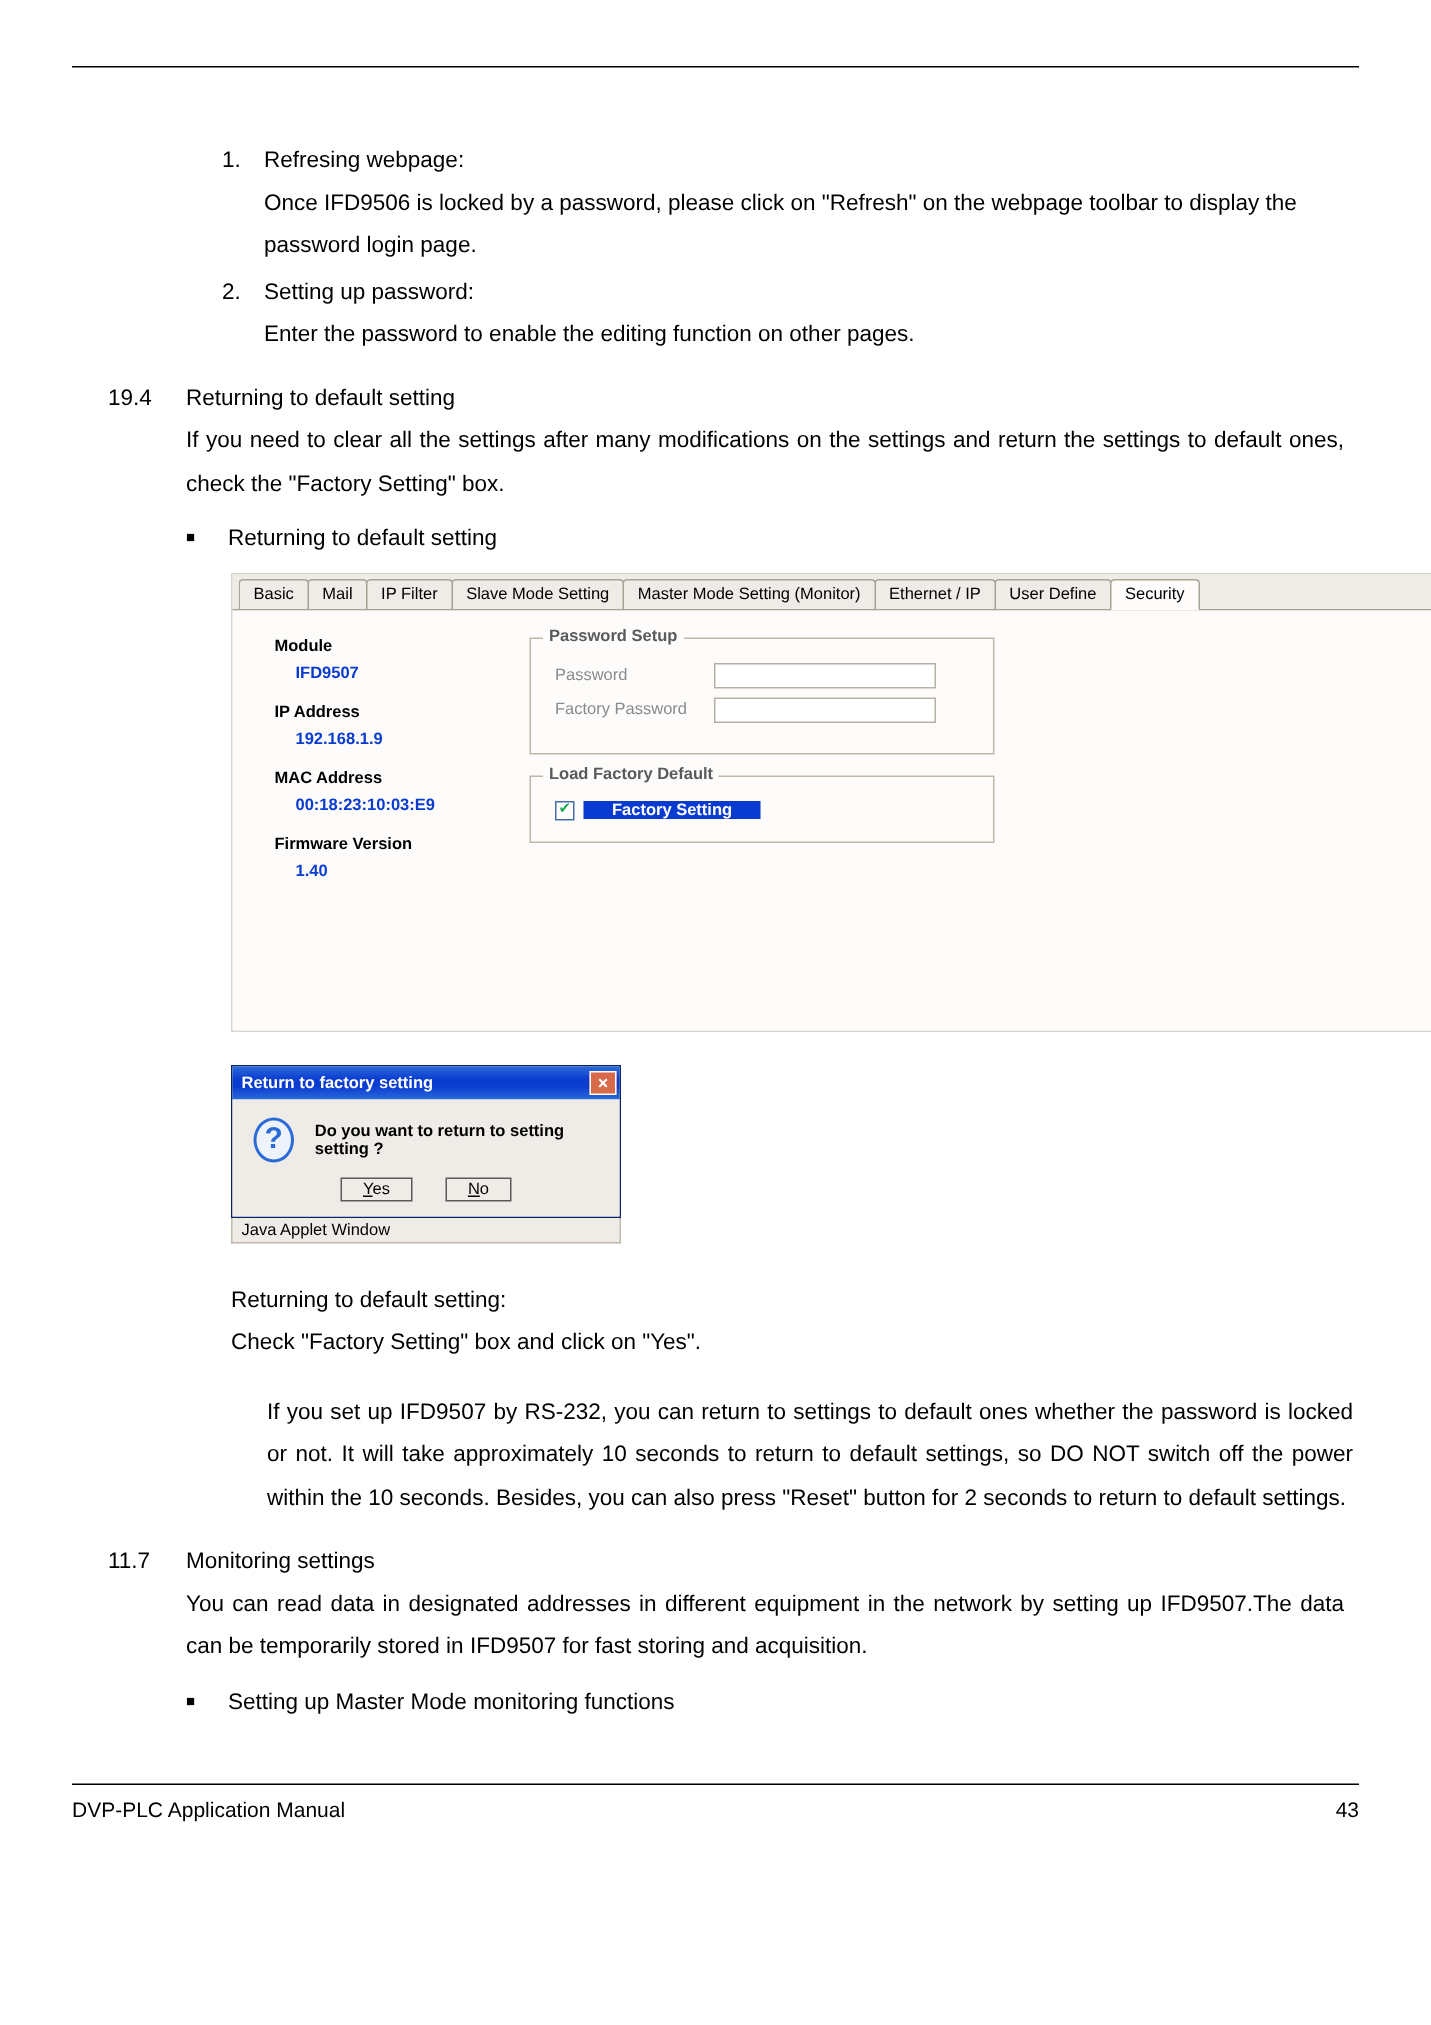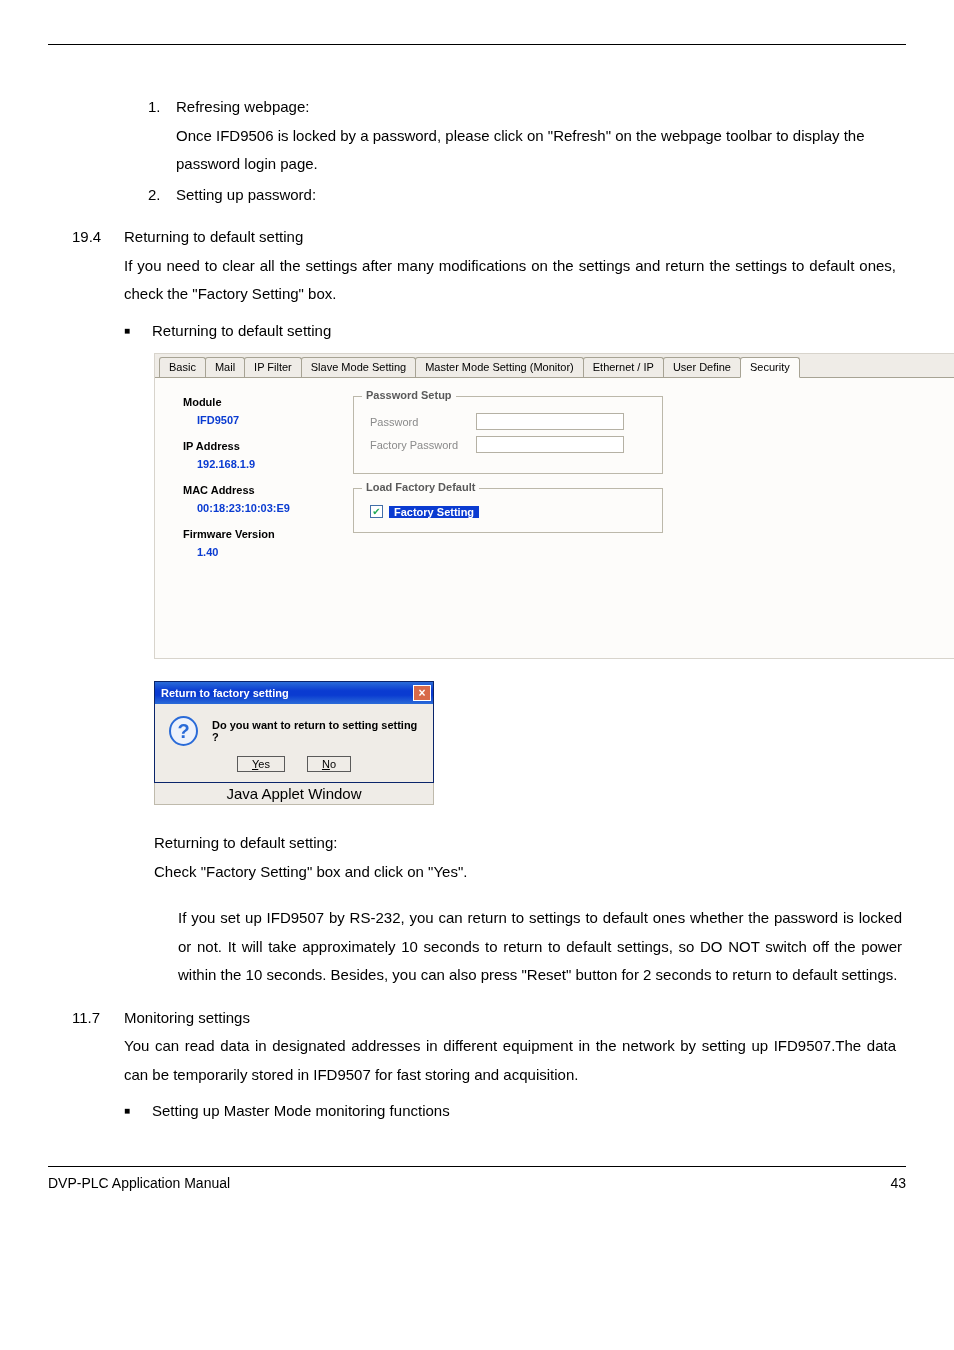--- a/index.html
+++ b/index.html
@@ -141,37 +141,37 @@
     width: 148px; height: 17px;
     border: 1px solid #b5b1a4; background: #fff;
   }
   .chkrow { display: flex; align-items: center; gap: 6px; }
   .chkbox {
     width: 13px; height: 13px; border: 1px solid #436fa8;
     background: #fff; display:flex; align-items:center; justify-content:center;
     font-size: 10px; color: #2a5; line-height:1;
   }
   .chklabel {
-    background: #0a3bd1; color:#fff; padding: 0 5px; font-weight: bold;
+    background: #0a3bd1; color:#fff; padding: 0 19px; font-weight: bold;
   }
   .apply-row { display:flex; justify-content:flex-end; width: 310px; }
   .btn {
     border: 1px solid #7a879c;
     background: #efece7;
     border-radius: 3px;
     padding: 2px 16px;
     font-size: 11px;
     font-weight: bold;
     box-shadow: 0 0 0 1px #c2cde0 inset;
   }
   
   .dlg-wrap {
     margin-left: 106px;
     margin-top: 22px;
-    width: 280px;
+    width: 260px;
     font-family: Tahoma, Arial, sans-serif;
     font-size: 11px;
   }
   .dlg {
     border: 1px solid #0a246a;
   }
   .dlg-title {
     display:flex; align-items:center; justify-content:space-between;
     height: 22px;
     background: linear-gradient(#2a6bd8, #0a3bd1 40%, #0a3bd1 60%, #2a6bd8);
@@ -204,22 +204,21 @@
     background: #efece7;
     padding: 1px 14px;
     font-size: 11px;
   }
   .dlg-under { text-decoration: underline; }
   .dlg-status {
     border: 1px solid #bfbaac;
     border-top: none;
     background: #efece7;
     padding: 2px 6px;
-    font-size: 15px;
-    text-align: center;
+    font-size: 11px;
   }
   
   .after-fig { margin-top: 24px; }
   .deep-indent {
     margin-left: 130px;
     margin-right: 4px;
     line-height: 1.9;
     text-align: justify;
   }
   
@@ -244,20 +243,21 @@
       <div class="ol-num">1.</div>
       <div class="ol-body">
         <div>Refresing webpage:</div>
         <div>Once IFD9506 is locked by a password, please click on "Refresh" on the webpage toolbar to display the password login page.</div>
       </div>
     </div>
     <div class="ol-row">
       <div class="ol-num">2.</div>
       <div class="ol-body">
         <div>Setting up password:</div>
+        <div>Enter the password to enable the editing function on other pages.</div>
       </div>
     </div>
   </div>
 
   <div class="section-row">
     <div class="section-num">19.4</div>
     <div class="section-title">Returning to default setting</div>
   </div>
   <div class="section-body">If you need to clear all the settings after many modifications on the settings and return the settings to default ones, check the "Factory Setting" box.</div>
 

